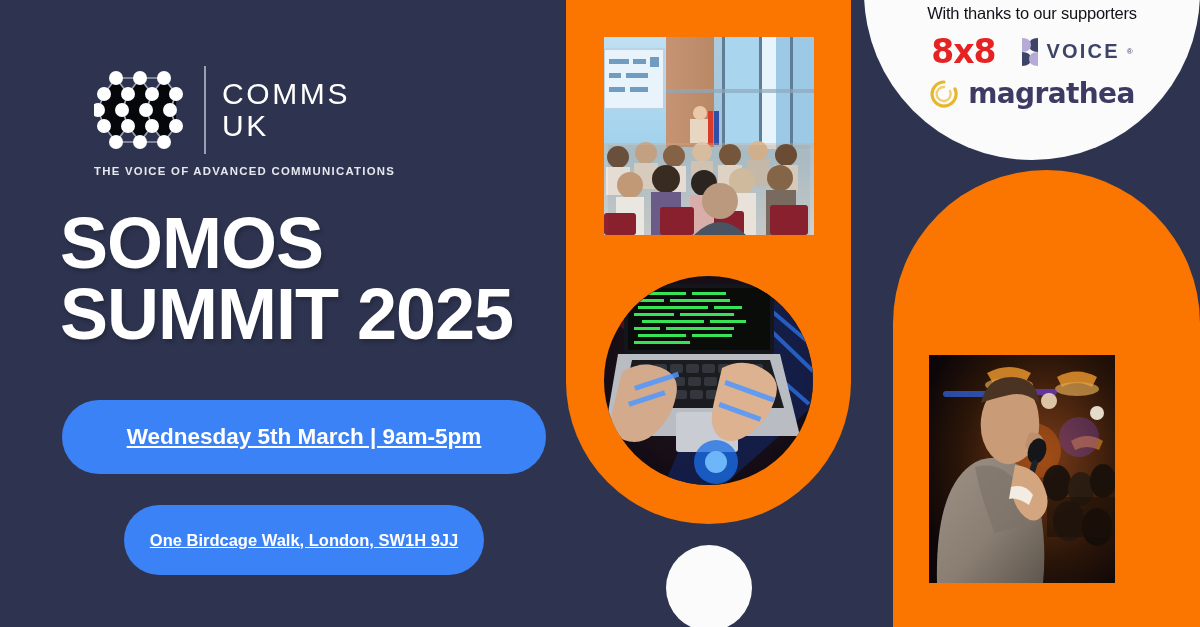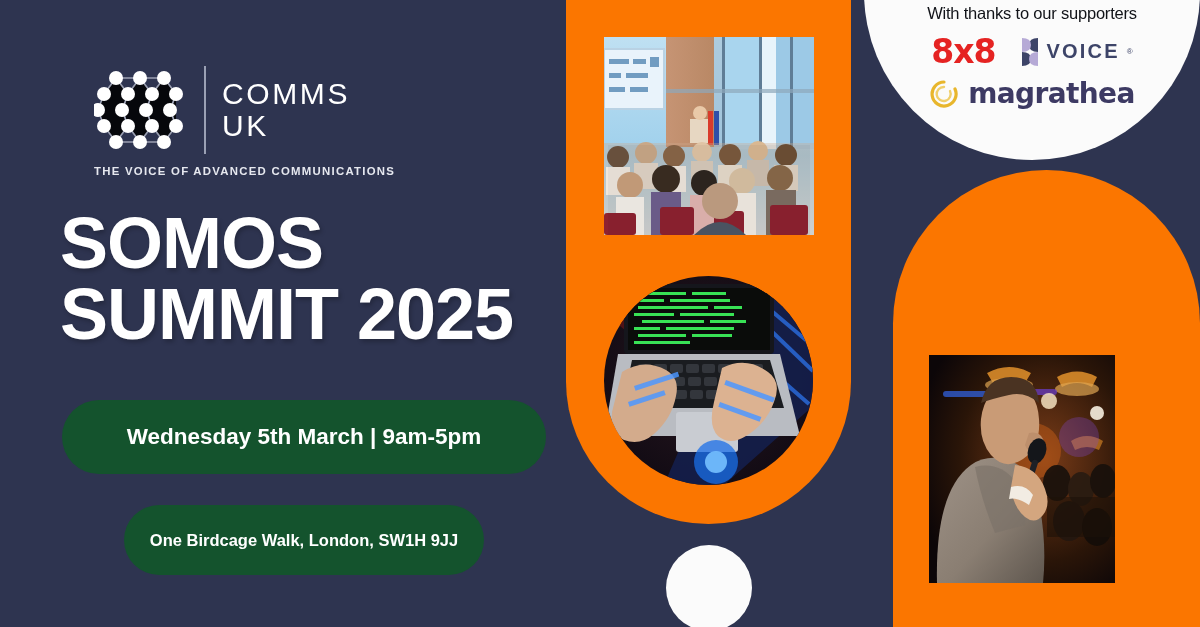--- a/index.html
+++ b/index.html
@@ -83,23 +83,23 @@
   
   .headline{
     position:absolute; left:60px; top:208px;
     color:#fff; font-size:72px; font-weight:bold; line-height:.98;
     letter-spacing:-1px; text-shadow:2px 3px 4px rgba(0,0,0,.22);
   }
   .headline div{ white-space:nowrap; }
 
   
   .pill{
-    position:absolute; background:#14532d; color:#fff; font-weight:bold;
+    position:absolute; background:#3b82f6; color:#fff; font-weight:bold;
     display:flex; align-items:center; justify-content:center;
-    border-radius:999px; white-space:nowrap;
+    border-radius:999px; white-space:nowrap;text-decoration:underline;
   }
   .pill-date{ left:62px; top:400px; width:484px; height:74px; font-size:22.5px; }
   .pill-loc{ left:124px; top:505px; width:360px; height:70px; font-size:16.5px; }
 
   
   .photo{ position:absolute; overflow:hidden; }
   .photo-conf{ left:604px; top:37px; width:210px; height:198px; }
   .photo-laptop{ left:604px; top:276px; width:209px; height:209px; border-radius:50%; }
   .photo-speaker{ left:929px; top:355px; width:186px; height:228px; }
   .photo svg{ display:block; width:100%; height:100%; }

